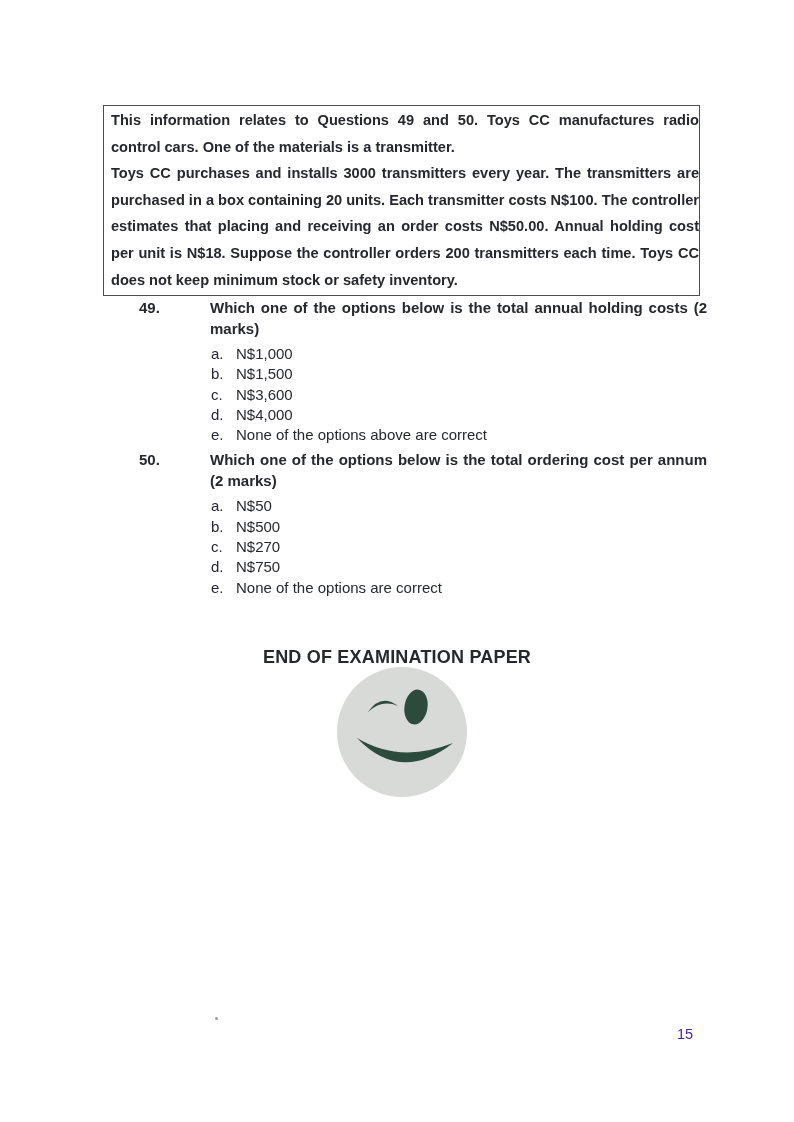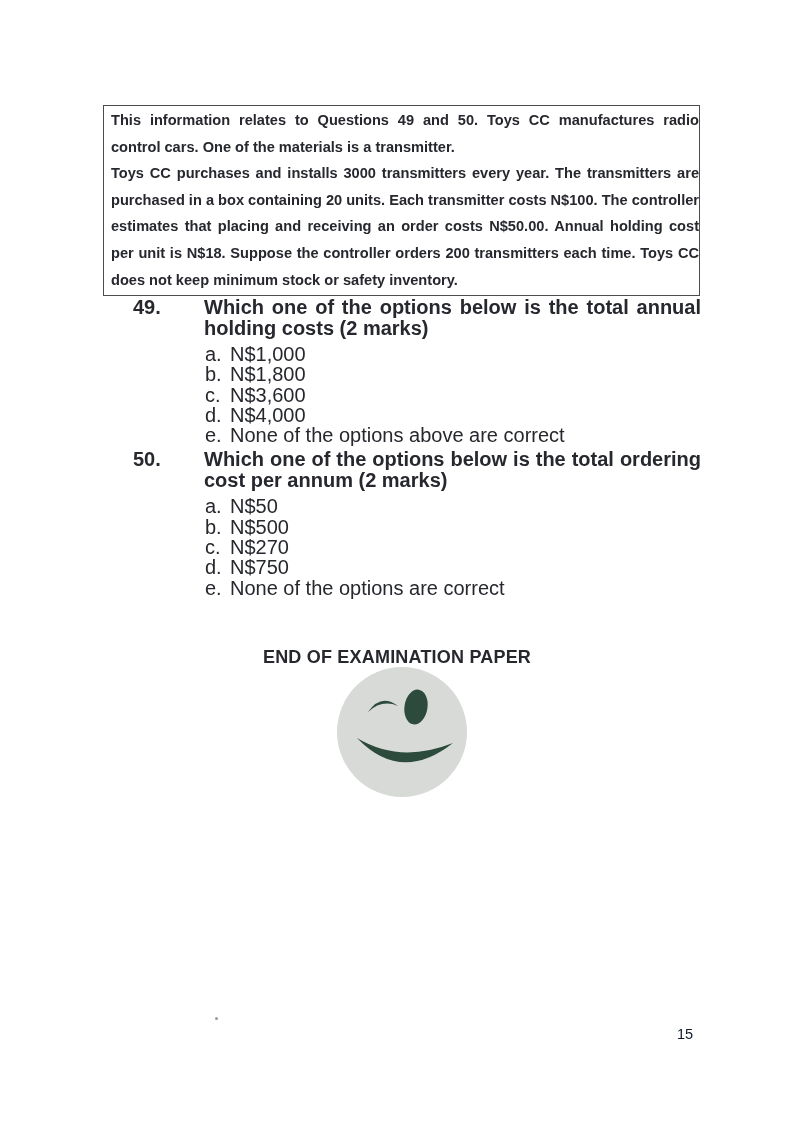--- a/index.html
+++ b/index.html
@@ -32,24 +32,24 @@
     font-weight: bold;
     font-size: 14.6px;
     line-height: 26.6px;
     text-align: justify;
     overflow: hidden;
   }
   .info-box p { margin: 0; }
   
   .questions {
     position: absolute;
-    left: 133px;
+    left: 139px;
     top: 297px;
     width: 568px;
-    font-size: 20px;
+    font-size: 15px;
   }
   .question {
     display: flex;
     font-weight: bold;
     line-height: 21px;
   }
   .qnum { width: 23px; flex: none; }
   .qtext { flex: 1; text-align: justify; margin-left: 48px; }
   .options {
     margin: 5px 0 4px 72px;
@@ -74,21 +74,21 @@
     left: 336px;
     top: 666px;
     width: 132px;
     height: 132px;
   }
   .page-number {
     position: absolute;
     left: 677px;
     top: 1026px;
     font-size: 14.5px;
-    color: #0f172a;
+    color: #4c1d95;
   }
   .speck {
     position: absolute;
     left: 215px;
     top: 1017px;
     width: 3px;
     height: 3px;
     background: #9a9a9a;
     border-radius: 50%;
   }
@@ -109,21 +109,21 @@
       <span class="qnum">49.</span>
       <span class="qtext">Which one of the options below is the total annual holding costs (2 marks)</span>
     </div>
     <div class="options">
       <div class="option">
         <span class="olet">a.</span>
         <span class="otext">N$1,000</span>
       </div>
       <div class="option">
         <span class="olet">b.</span>
-        <span class="otext">N$1,800</span>
+        <span class="otext">N$1,500</span>
       </div>
       <div class="option">
         <span class="olet">c.</span>
         <span class="otext">N$3,600</span>
       </div>
       <div class="option">
         <span class="olet">d.</span>
         <span class="otext">N$4,000</span>
       </div>
       <div class="option">

